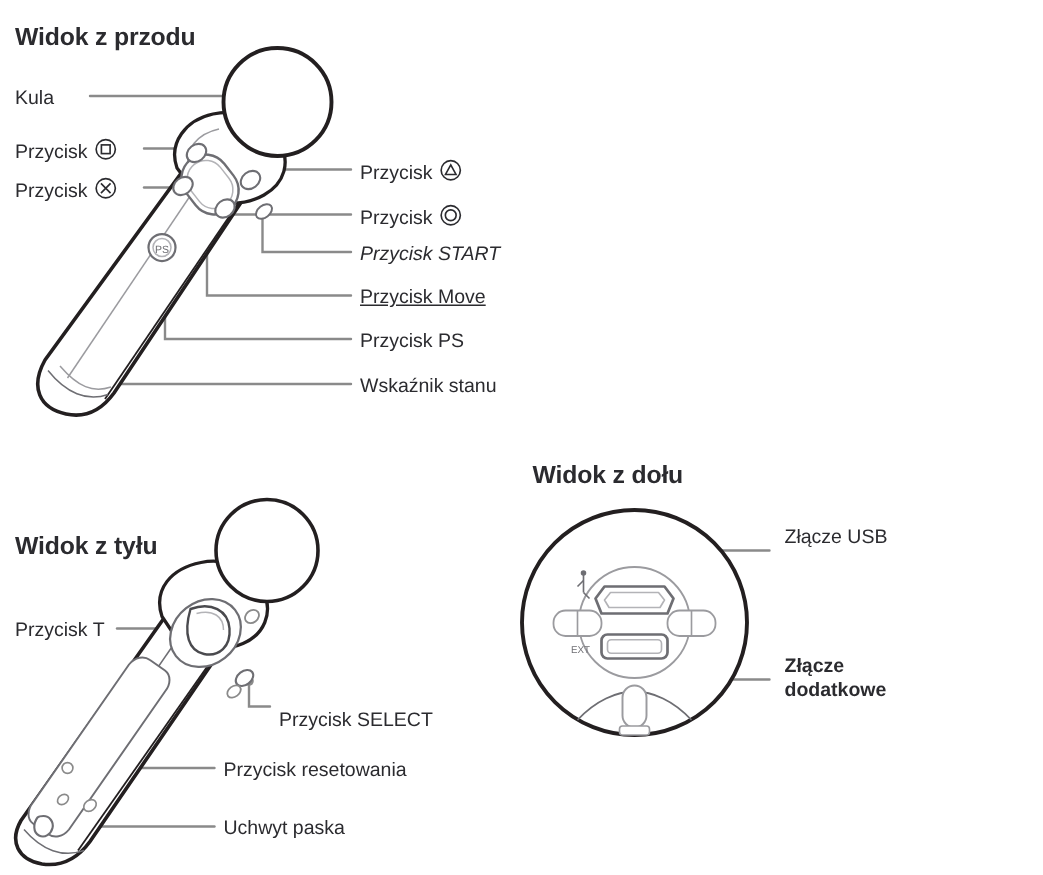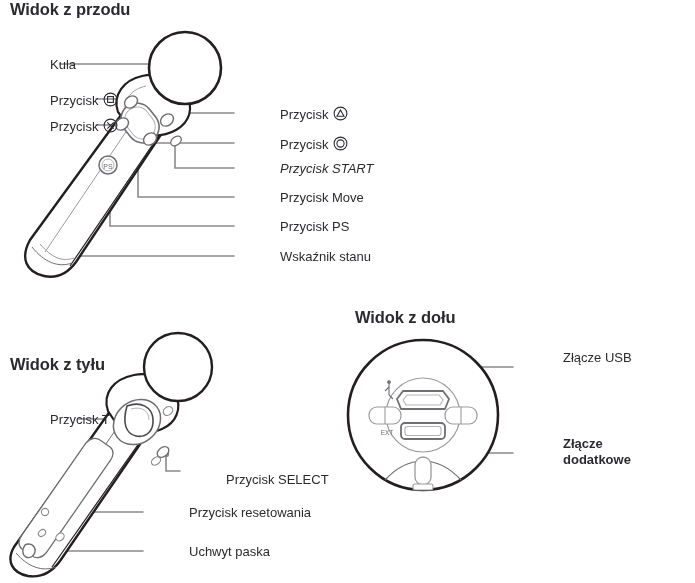--- a/index.html
+++ b/index.html
@@ -24,40 +24,39 @@
     color: #2b2b2f;
     letter-spacing: -0.1px;
     white-space: nowrap;
   }
   .label {
     position: absolute;
     font-size: 13px;
     color: #2b2b2f;
     white-space: nowrap;
     line-height: 1.25;
-    margin-left: 40px;
   }
   .label.two-line {
     white-space: normal;
     width: 100px;
   }
   svg {
     display: block;
     overflow: visible;
   }
   .sym {
     display: inline-block;
     vertical-align: -2px;
     margin-left: 1px;
   }
 </style>
 </head>
 <body>
 
-<div class="panel" style="left:10px; top:0;">
+<div class="panel" style="left:10px; top:16px;">
   <div class="heading">Widok z przodu</div>
 </div>
 
 <div class="panel" style="left:0; top:0; width:695px; height:295px;">
 <svg width="695" height="295" viewBox="0 0 695 295">
 
   <g stroke="#8a8a8a" stroke-width="1.6" fill="none" stroke-linecap="round">
     <path d="M60,64 L183,64 L183,84"></path>
     <path d="M96,99 L140,99 L140,105"></path>
     <path d="M96,125 L124,125"></path>
@@ -171,21 +170,21 @@
   <span class="sym">
     <svg width="15" height="15" viewBox="0 0 15 15">
       <circle cx="7.5" cy="7.5" r="6.4" fill="none" stroke="#2b2b2f" stroke-width="1.1"></circle>
       <circle cx="7.5" cy="7.5" r="3.6" fill="none" stroke="#2b2b2f" stroke-width="1.1"></circle>
     </svg>
   </span>
 </div>
 
 <div class="label" style="left:240px; top:161px;font-style:italic;">Przycisk START</div>
 
-<div class="label" style="left:240px; top:190px;">Przycisk Move</div>
+<div class="label" style="left:240px; top:190px;text-decoration:underline;">Przycisk Move</div>
 
 <div class="label" style="left:240px; top:219px;">Przycisk PS</div>
 
 <div class="label" style="left:240px; top:249px;">Wskaźnik stanu</div>
 
 <div class="panel" style="left:10px; top:308px;margin-top:47px;">
   <div class="heading">Widok z tyłu</div>
 </div>
 
 <div class="panel" style="left:0; top:295px; width:350px; height:288px;">

